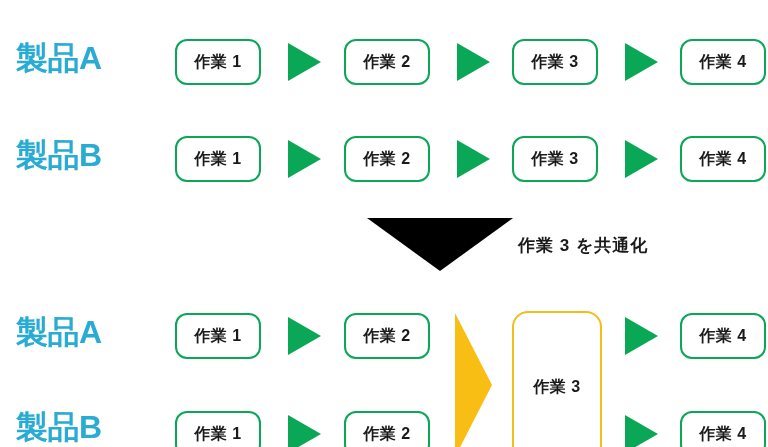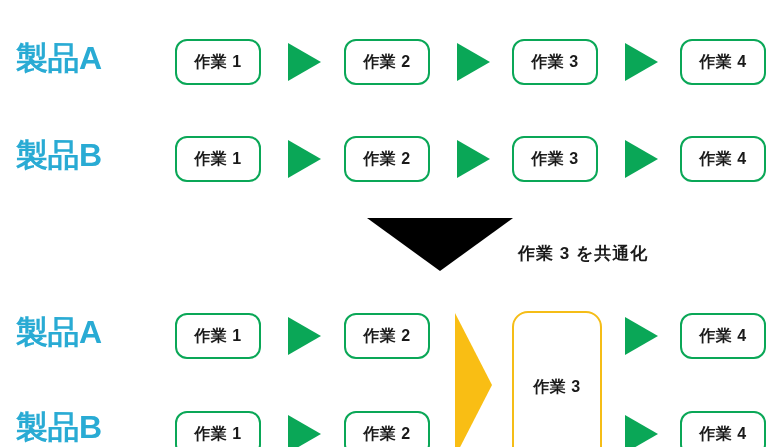--- a/index.html
+++ b/index.html
@@ -140,21 +140,21 @@
   </div>
 
   <div class="arrow-green" style="left:625px; top:114px; width:33px; height:38px;"></div>
 
   <div class="task-box" style="left:680px; top:110px; width:86px; height:46px;">
     <span class="task-text">作業 4</span>
   </div>
 
   <div class="arrow-down" style="left:367px; top:192px; width:146px; height:53px;"></div>
 
-  <div class="annotation" style="left:518px; top:219px;">作業 3 を共通化</div>
+  <div class="annotation" style="left:518px; top:211px;">作業 3 を共通化</div>
 
   <div class="product-label" style="left:16px; top:290px;">製品A</div>
 
   <div class="task-box" style="left:175px; top:287px; width:86px; height:46px;">
     <span class="task-text">作業 1</span>
   </div>
 
   <div class="arrow-green" style="left:288px; top:291px; width:33px; height:38px;"></div>
 
   <div class="task-box" style="left:344px; top:287px; width:86px; height:46px;">

